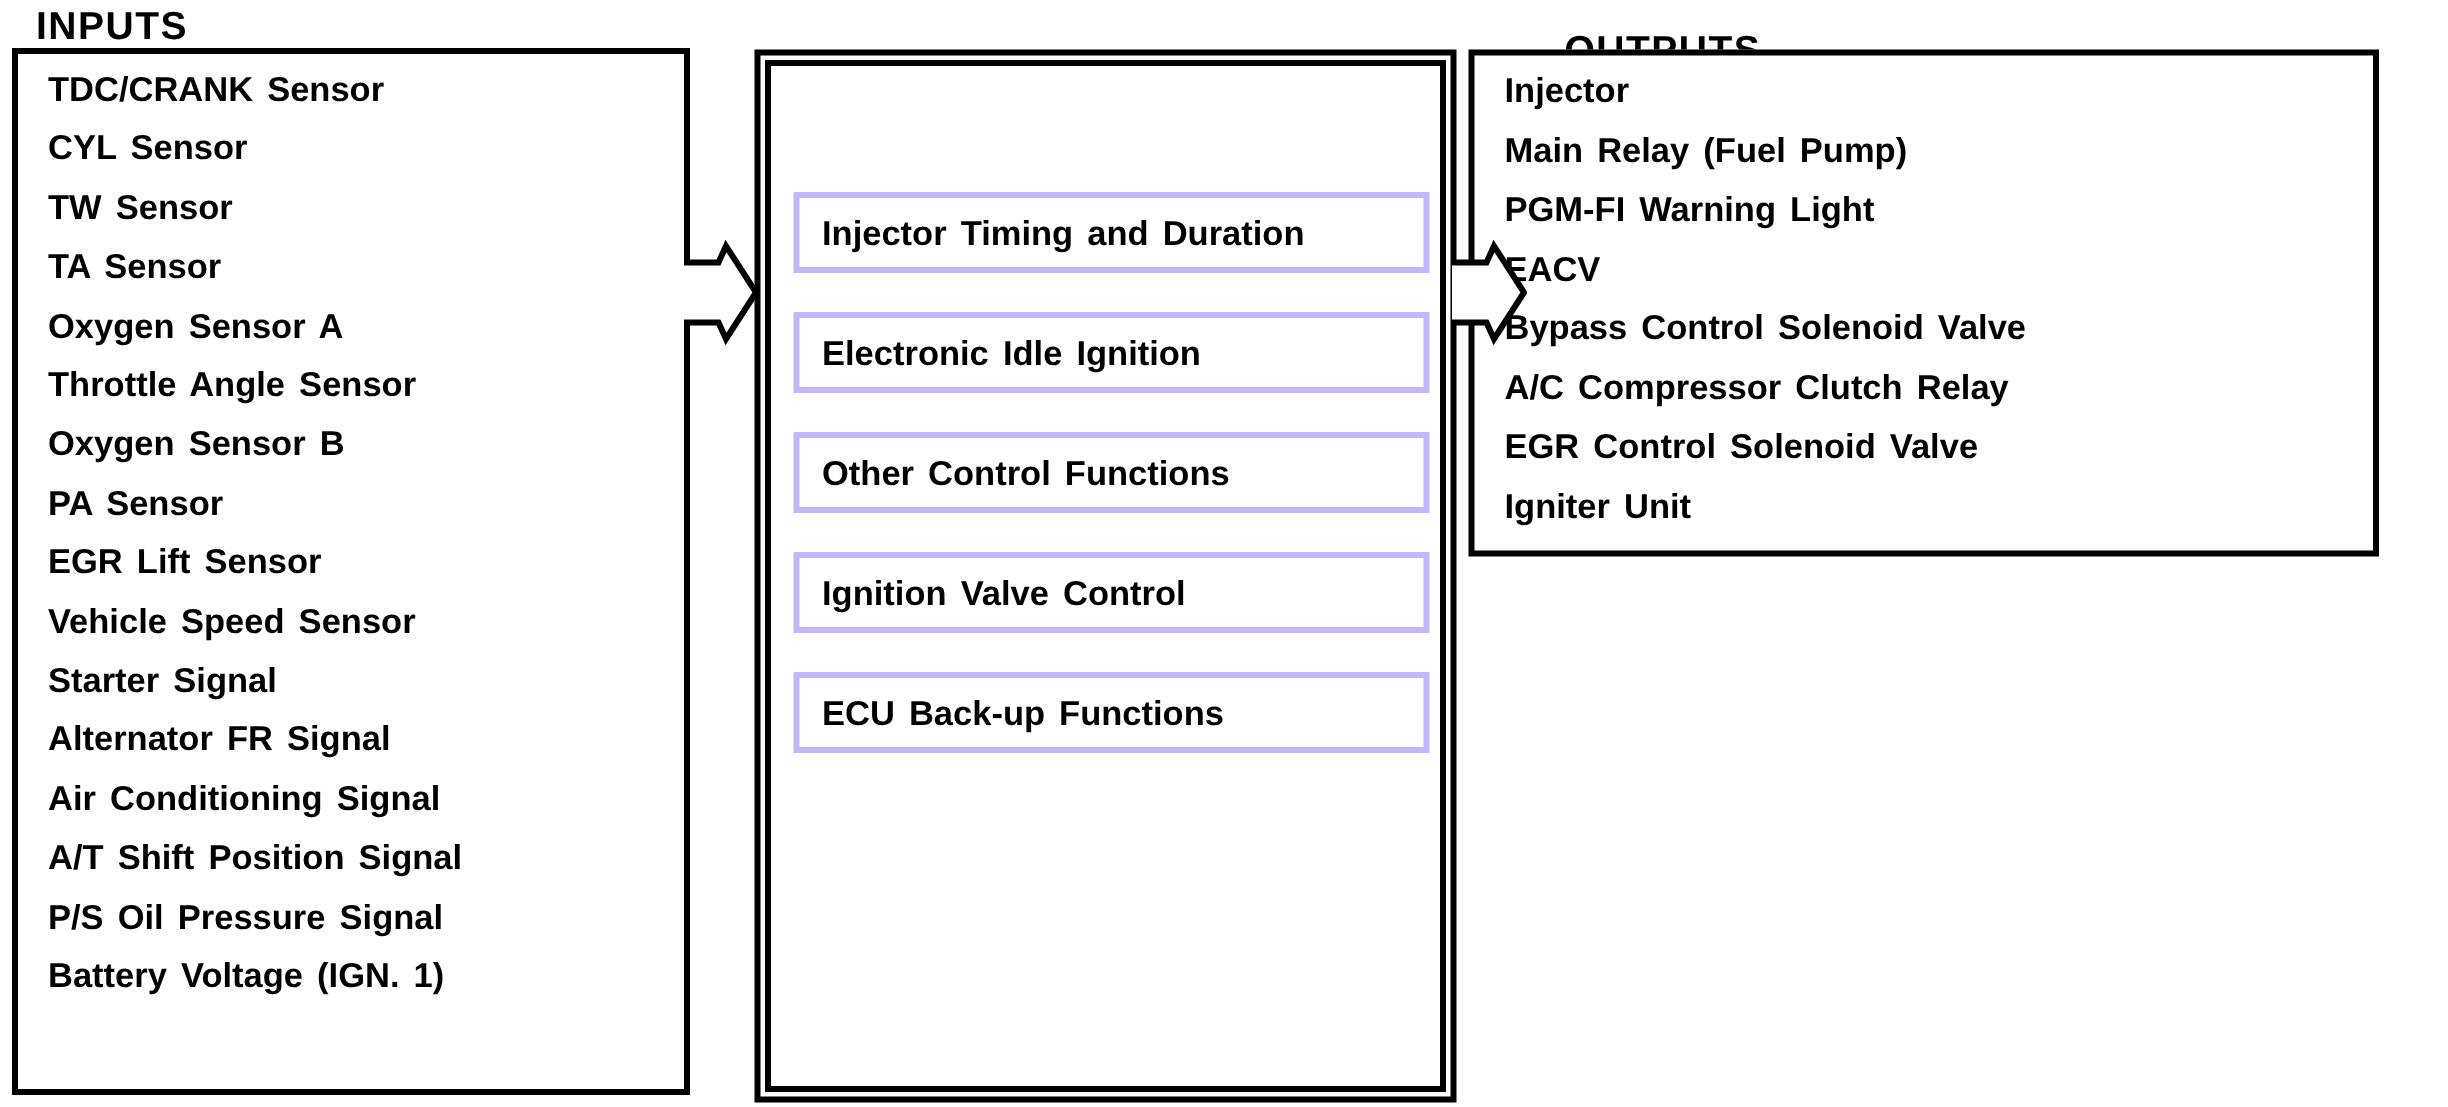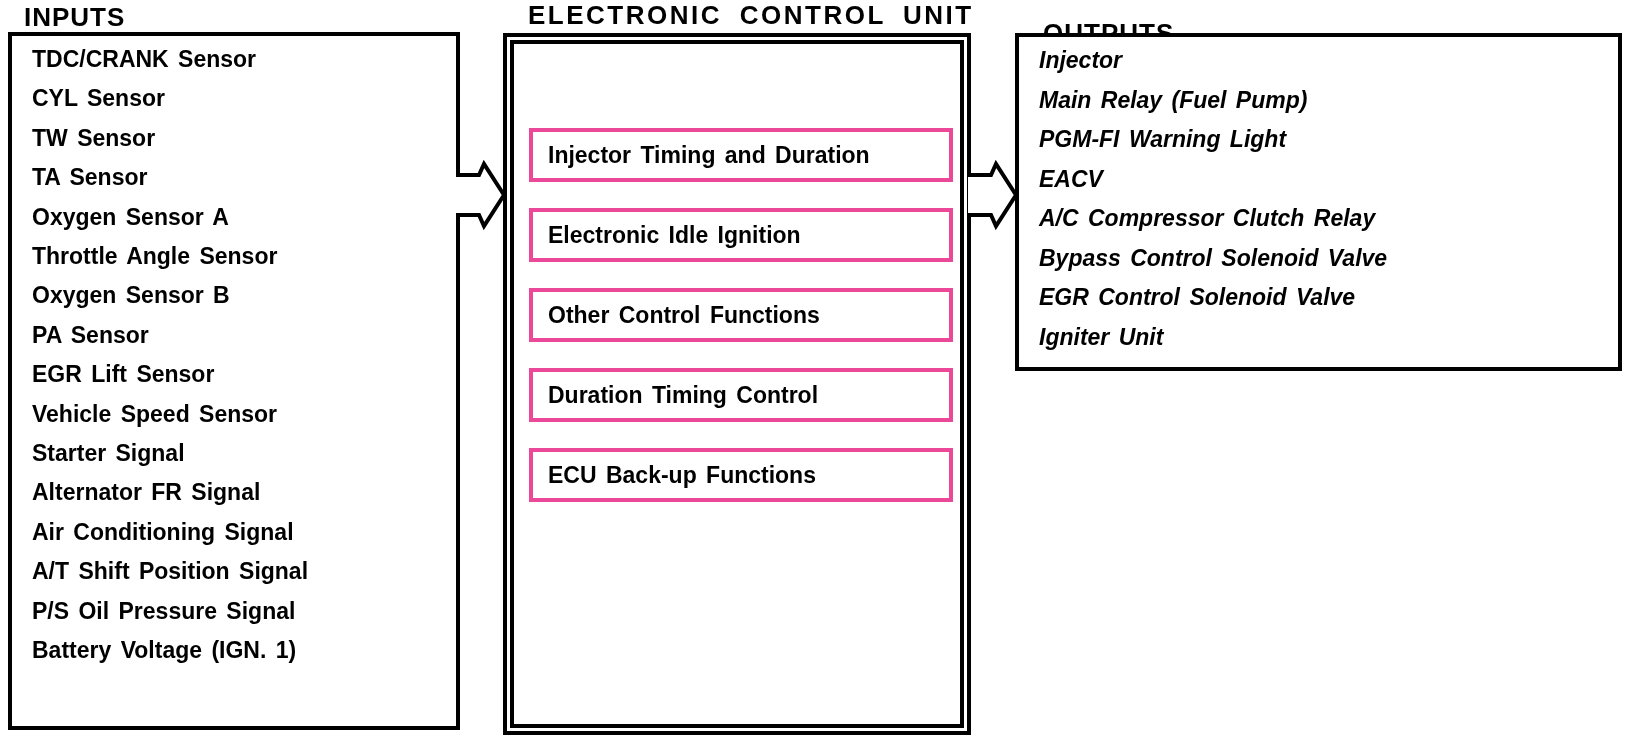--- a/index.html
+++ b/index.html
@@ -29,21 +29,21 @@
   .outputs-heading { left: 1043px; top: 18px; }
 
   .box {
     position: absolute;
     border: 4px solid #000000;
     background: #ffffff;
     box-sizing: border-box;
   }
   .inputs-box  { left: 8px;    top: 32px; width: 452px; height: 698px; }
   .ecu-box     { left: 503px;  top: 33px; width: 468px; height: 702px; }
-  .outputs-box { left: 1015px; top: 33px; width: 607px; height: 338px; font-style: italic; }
+  .outputs-box { left: 979px; top: 33px; width: 607px; height: 338px; }
 
   .ecu-inner {
     position: absolute;
     left: 3px; top: 3px; right: 3px; bottom: 3px;
     border: 4px solid #000000;
   }
 
   .item-list {
     list-style: none;
     margin: 0;
@@ -61,21 +61,21 @@
   .fn-boxes {
     position: absolute;
     left: 529px;
     top: 128px;
     width: 424px;
   }
   .fn-box {
     box-sizing: border-box;
     height: 54px;
     margin-bottom: 26px;
-    border: 4px solid #ec4899;
+    border: 4px solid #c4b5fd;
     background: #ffffff;
     display: flex;
     align-items: center;
     padding-left: 15px;
     font-size: 23px;
     font-weight: 700;
     white-space: nowrap;
     word-spacing: 3px;
   }
 
@@ -87,21 +87,20 @@
   .arrow-1 { left: 456px; top: 158px; }
   .arrow-2 { left: 968px; top: 158px; }
 </style>
 </head>
 <body>
 
 <div class="page">
 
   <div class="col-heading inputs-heading">INPUTS</div>
 
-  <div class="col-heading ecu-heading">ELECTRONIC CONTROL UNIT</div>
 
   <div class="col-heading outputs-heading">OUTPUTS</div>
 
   <div class="box inputs-box">
     <ul class="item-list inputs-list">
         <li class="list-item">TDC/CRANK Sensor</li>
         <li class="list-item">CYL Sensor</li>
         <li class="list-item">TW Sensor</li>
         <li class="list-item">TA Sensor</li>
         <li class="list-item">Oxygen Sensor A</li>
@@ -120,32 +119,32 @@
   </div>
 
   <div class="box ecu-box">
     <div class="ecu-inner"></div>
   </div>
 
   <div class="fn-boxes">
       <div class="fn-box">Injector Timing and Duration</div>
       <div class="fn-box">Electronic Idle Ignition</div>
       <div class="fn-box">Other Control Functions</div>
-      <div class="fn-box">Duration Timing Control</div>
+      <div class="fn-box">Ignition Valve Control</div>
       <div class="fn-box">ECU Back-up Functions</div>
     </div>
 
   <div class="box outputs-box">
     <ul class="item-list outputs-list">
         <li class="list-item">Injector</li>
         <li class="list-item">Main Relay (Fuel Pump)</li>
         <li class="list-item">PGM-FI Warning Light</li>
         <li class="list-item">EACV</li>
+        <li class="list-item">Bypass Control Solenoid Valve</li>
         <li class="list-item">A/C Compressor Clutch Relay</li>
-        <li class="list-item">Bypass Control Solenoid Valve</li>
         <li class="list-item">EGR Control Solenoid Valve</li>
         <li class="list-item">Igniter Unit</li>
       </ul>
   </div>
 
   <svg class="arrow arrow-1" viewBox="0 0 50 74">
     <path d="M 0,17 L 23,17 L 28,6 L 48,37 L 28,68 L 23,57 L 0,57" fill="#ffffff" stroke="#000000" stroke-width="4" stroke-linejoin="miter"></path>
   </svg>
 
   <svg class="arrow arrow-2" viewBox="0 0 50 74">

